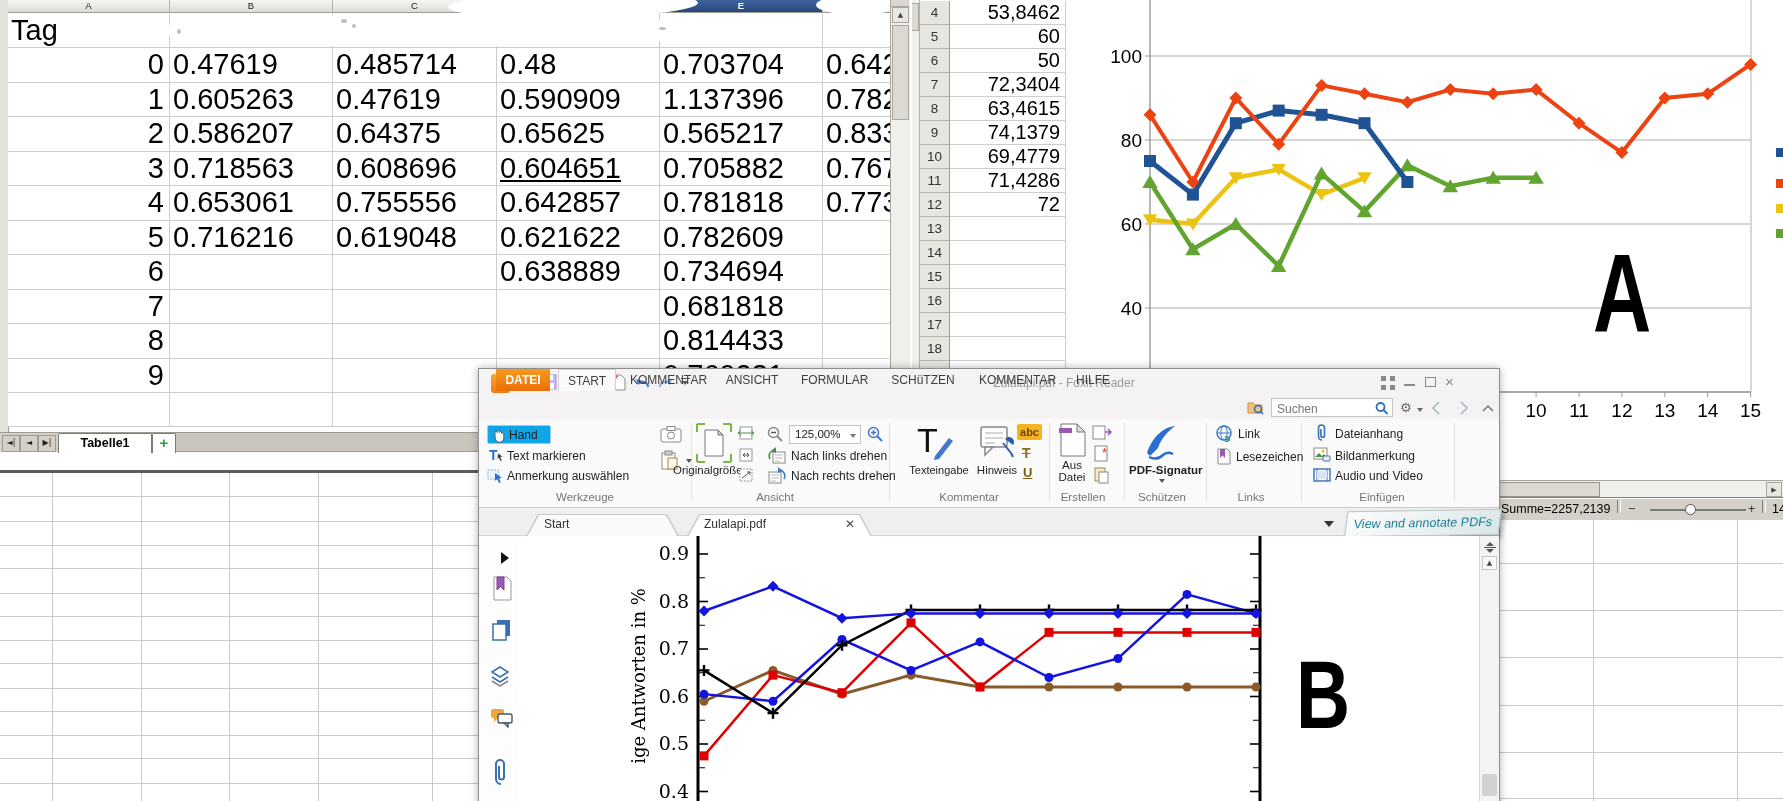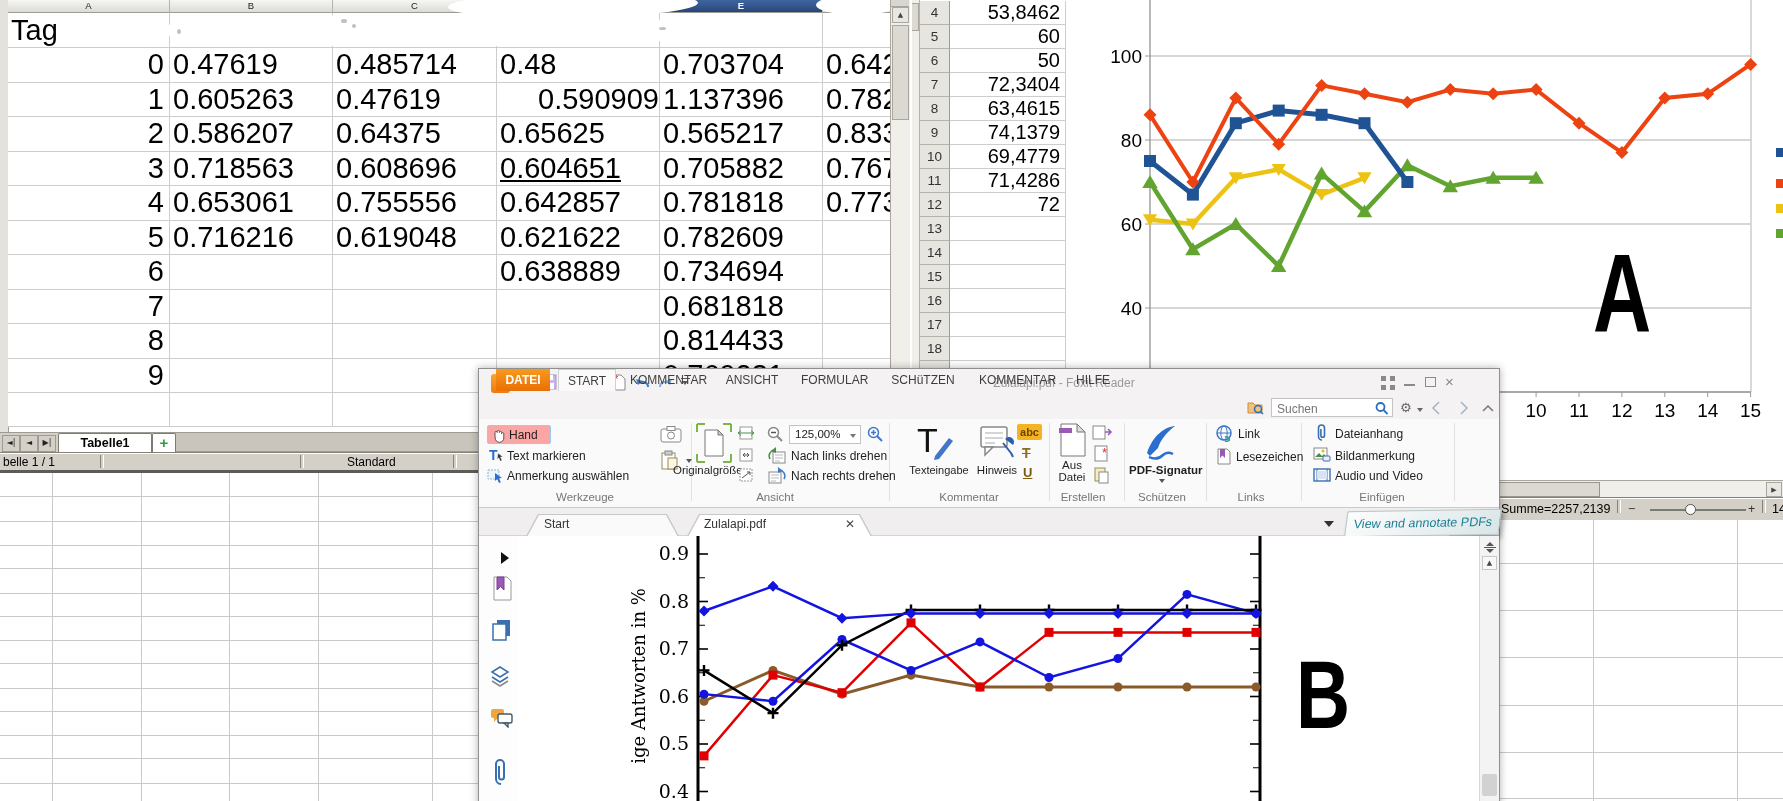--- a/index.html
+++ b/index.html
@@ -55,21 +55,21 @@
   .ftitle{left:0;top:0;width:1020px;height:28px;}
   .ftitle-text{color:#9b999a;font-size:12px;}
   .qat-ic{position:absolute;top:5px;}
   .ftab{position:absolute;top:0;height:22px;font-size:12px;color:#3e3e3e;text-align:center;line-height:22px;}
   .ftab-datei{background:linear-gradient(#f89a1c,#e96f06);color:#fff;font-weight:bold;}
   .ftab-start{background:#fbfafa;border:1px solid #d2d0d1;border-bottom:none;box-sizing:border-box;}
   .ribbon{left:0;top:50px;width:1020px;height:89px;background:#fbfafa;border-bottom:1px solid #cccacb;box-sizing:border-box;}
   .rdiv{position:absolute;top:4px;width:1px;height:78px;background:#e3e1e2;}
   .ritem{position:absolute;font-size:12px;color:#1e1e1e;white-space:nowrap;}
   .rglabel{position:absolute;top:72px;font-size:11.5px;color:#757575;text-align:center;}
-  .hand-sel{background:#fca5a5;border:1px solid #a3c7ef;border-radius:2px;box-sizing:border-box;}
+  .hand-sel{background:#0ea5e9;border:1px solid #a3c7ef;border-radius:2px;box-sizing:border-box;}
   .zoombox{position:absolute;background:#fff;border:1px solid #c4c2c3;box-sizing:border-box;font-size:11.5px;
            line-height:17px;padding-left:5px;color:#222;}
   .searchbox{position:absolute;background:#fff;border:1px solid #c4c2c3;box-sizing:border-box;}
   .searchbox input{border:none;outline:none;width:90px;font-size:12px;font-family:"Liberation Sans",sans-serif;
                    background:transparent;padding:2px 0 0 5px;color:#444;}
   .docstrip{left:0;top:139px;width:1020px;height:28px;background:#f0eeef;border-bottom:1px solid #d5d3d4;box-sizing:border-box;}
   .dtab{position:absolute;top:6px;height:22px;font-size:12px;color:#333;}
   .dtab .shape{position:absolute;left:0;top:0;width:100%;height:100%;
                clip-path:polygon(12px 0,calc(100% - 12px) 0,100% 100%,0 100%);background:#c9c7c8;}
   .dtab .shape-in{position:absolute;left:1px;top:1px;width:calc(100% - 2px);height:100%;
@@ -332,21 +332,21 @@
           <div class="lcell" style="width: 163px;">0.47619</div>
           <div class="lcell" style="width: 164px;">0.485714</div>
           <div class="lcell" style="width: 163px;">0.48</div>
           <div class="lcell" style="width: 163px;">0.703704</div>
           <div class="lcell" style="width: 81px; border-right: none;">0.642</div>
         </div>
         <div class="lrow" style="top: 82.5px; height: 34.5px;">
           <div class="lcell colA" style="width: 162px;">1</div>
           <div class="lcell" style="width: 163px;">0.605263</div>
           <div class="lcell" style="width: 164px;">0.47619</div>
-          <div class="lcell" style="width: 163px; text-align: right;">0.590909</div>
+          <div class="lcell" style="width: 163px;">0.590909</div>
           <div class="lcell" style="width: 163px;">1.137396</div>
           <div class="lcell" style="width: 81px; border-right: none;">0.782</div>
         </div>
         <div class="lrow" style="top: 117px; height: 34.5px;">
           <div class="lcell colA" style="width: 162px;">2</div>
           <div class="lcell" style="width: 163px;">0.586207</div>
           <div class="lcell" style="width: 164px;">0.64375</div>
           <div class="lcell" style="width: 163px;">0.65625</div>
           <div class="lcell" style="width: 163px;">0.565217</div>
           <div class="lcell" style="width: 81px; border-right: none;">0.833</div>
@@ -438,27 +438,20 @@
       <div class="navbtn" style="left:38px;">▶|</div>
       <div class="sheettab">Tabelle1</div>
       <div class="plusbtn">+</div>
       <div class="tabstrip-rest"></div>
       <div class="navbtn" style="left:740px;">◄</div>
       <div class="abs" style="left:758px;top:2px;width:132px;height:16px;background:#f1efe9;border:1px solid #a9a69e;box-sizing:border-box;">
         <div class="abs" style="left:1px;top:1px;width:100px;height:12px;background:#dcd9d2;border:1px solid #a9a69e;box-sizing:border-box;"></div>
       </div>
     </div>
 
-    <div class="abs lstatus">
-      <span class="abs" style="left:3px;">belle 1 / 1</span>
-      <span class="groove" style="left:100px;"></span>
-      <span class="groove" style="left:300px;"></span>
-      <span class="abs" style="left:347px;">Standard</span>
-      <span class="groove" style="left:453px;"></span>
-    </div>
   </div>
 
   <div class="abs foxit">
 
     <div class="abs ftitle">
       <div class="qat-ic" style="left:12px;width:19px;height:19px;background:linear-gradient(#fca335,#ef7a12);border-radius:3px;
            color:#fff;font-weight:bold;text-align:center;line-height:18px;font-size:13px;">ƒ</div>
       <svg class="qat-ic" style="left:38px;" width="18" height="16">
         <path d="M1 4 h6 l2 2 h8 v8 H1z" fill="#f6d38c" stroke="#c89045"></path>
           <path d="M1 14 l3 -6 h13 l-3 6z" fill="#f3c178" stroke="#c89045"></path>

